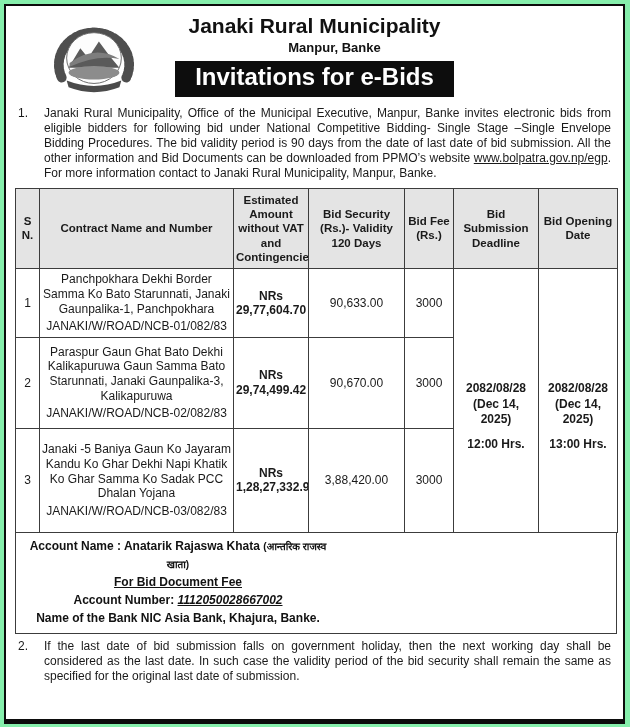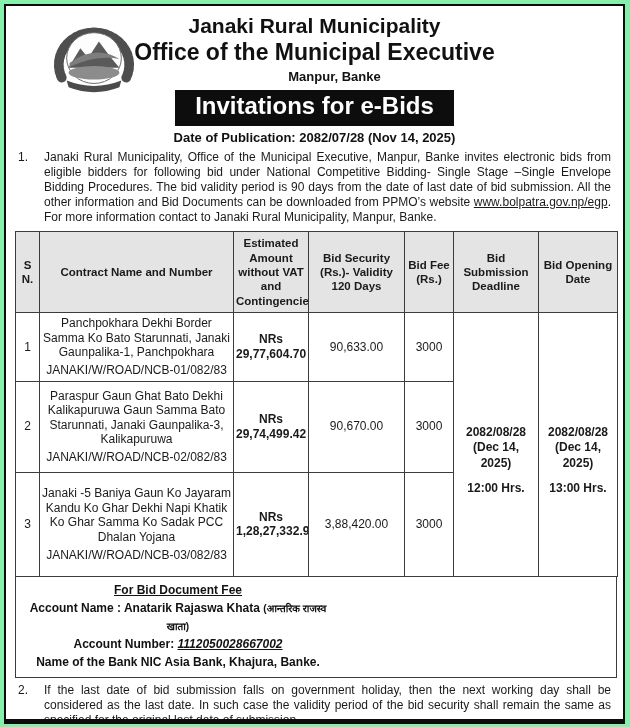--- a/index.html
+++ b/index.html
@@ -68,24 +68,22 @@
         <svg viewBox="0 0 90 86" width="88" height="84">
           <path d="M12,60 A36,33 0 1,1 78,60" fill="none" stroke="#4e4e4e" stroke-width="10" stroke-dasharray="3 2.2" stroke-linecap="round"></path>
           <ellipse cx="45" cy="40" rx="28" ry="26" fill="#fdfdfd" stroke="#6b6b6b" stroke-width="1"></ellipse>
           <path d="M19,50 L31,30 L39,40 L50,23 L61,38 L71,50 Z" fill="#5a5a5a"></path>
           <path d="M20,45 Q46,26 71,41 Q48,36 20,49 Z" fill="#7d7d7d"></path>
           <ellipse cx="45" cy="55" rx="26" ry="7" fill="#8c8c8c"></ellipse>
           <path d="M17,63 Q45,74 73,63 L71,70 Q45,80 19,70 Z" fill="#4b4b4b"></path>
         </svg>
       </span>
       <div class="title-muni">Janaki Rural Municipality</div>
-      <div class="title-office">Office of the Municipal Executive</div>
       <div class="title-loc">Manpur, Banke</div>
       <div><span class="banner">Invitations for e-Bids</span></div>
-      <div class="pub-date">Date of Publication: 2082/07/28 (Nov 14, 2025)</div>
     </div>
 
     <div class="numbered">
       <span class="num">1.</span>
       <div class="num-text"><span>Janaki Rural Municipality, Office of the Municipal Executive, Manpur, Banke invites electronic bids from eligible bidders for following bid under National Competitive Bidding- Single Stage –Single Envelope Bidding Procedures. The bid validity period is 90 days from the date of last date of bid submission. All the other information and Bid Documents can be downloaded from PPMO’s website </span><span class="link">www.bolpatra.gov.np/egp</span><span>. For more information contact to Janaki Rural Municipality, Manpur, Banke.</span></div>
     </div>
 
     <table class="bid">
       <colgroup>
         <col style="width:24px">
@@ -148,22 +146,22 @@
         </td>
         <td><span class="amt"><span class="cur">NRs</span><span>1,28,27,332.95</span></span></td>
         <td>3,88,420.00</td>
         <td>3000</td>
       </tr>
     </tbody>
       </table>
 
     <div class="fee-row">
       <div class="fee-cell">
+        <div><span>Account Name : Anatarik Rajaswa Khata </span><span class="deva">(आन्तरिक राजस्व खाता)</span></div>
         <div><span class="fee-title">For Bid Document Fee</span></div>
-        <div><span>Account Name : Anatarik Rajaswa Khata </span><span class="deva">(आन्तरिक राजस्व खाता)</span></div>
         <div><span>Account Number:  </span><span class="acct-no">1112050028667002</span></div>
         <div>Name of the Bank NIC Asia Bank, Khajura, Banke.</div>
       </div>
     </div>
 
     <div class="notes">
       <div class="numbered">
         <span class="num">2.</span>
         <div class="num-text">If the last date of bid submission falls on government holiday, then the next working day shall be considered as the last date. In such case the validity period of the bid security shall remain the same as specified for the original last date of submission.</div>
       </div>

